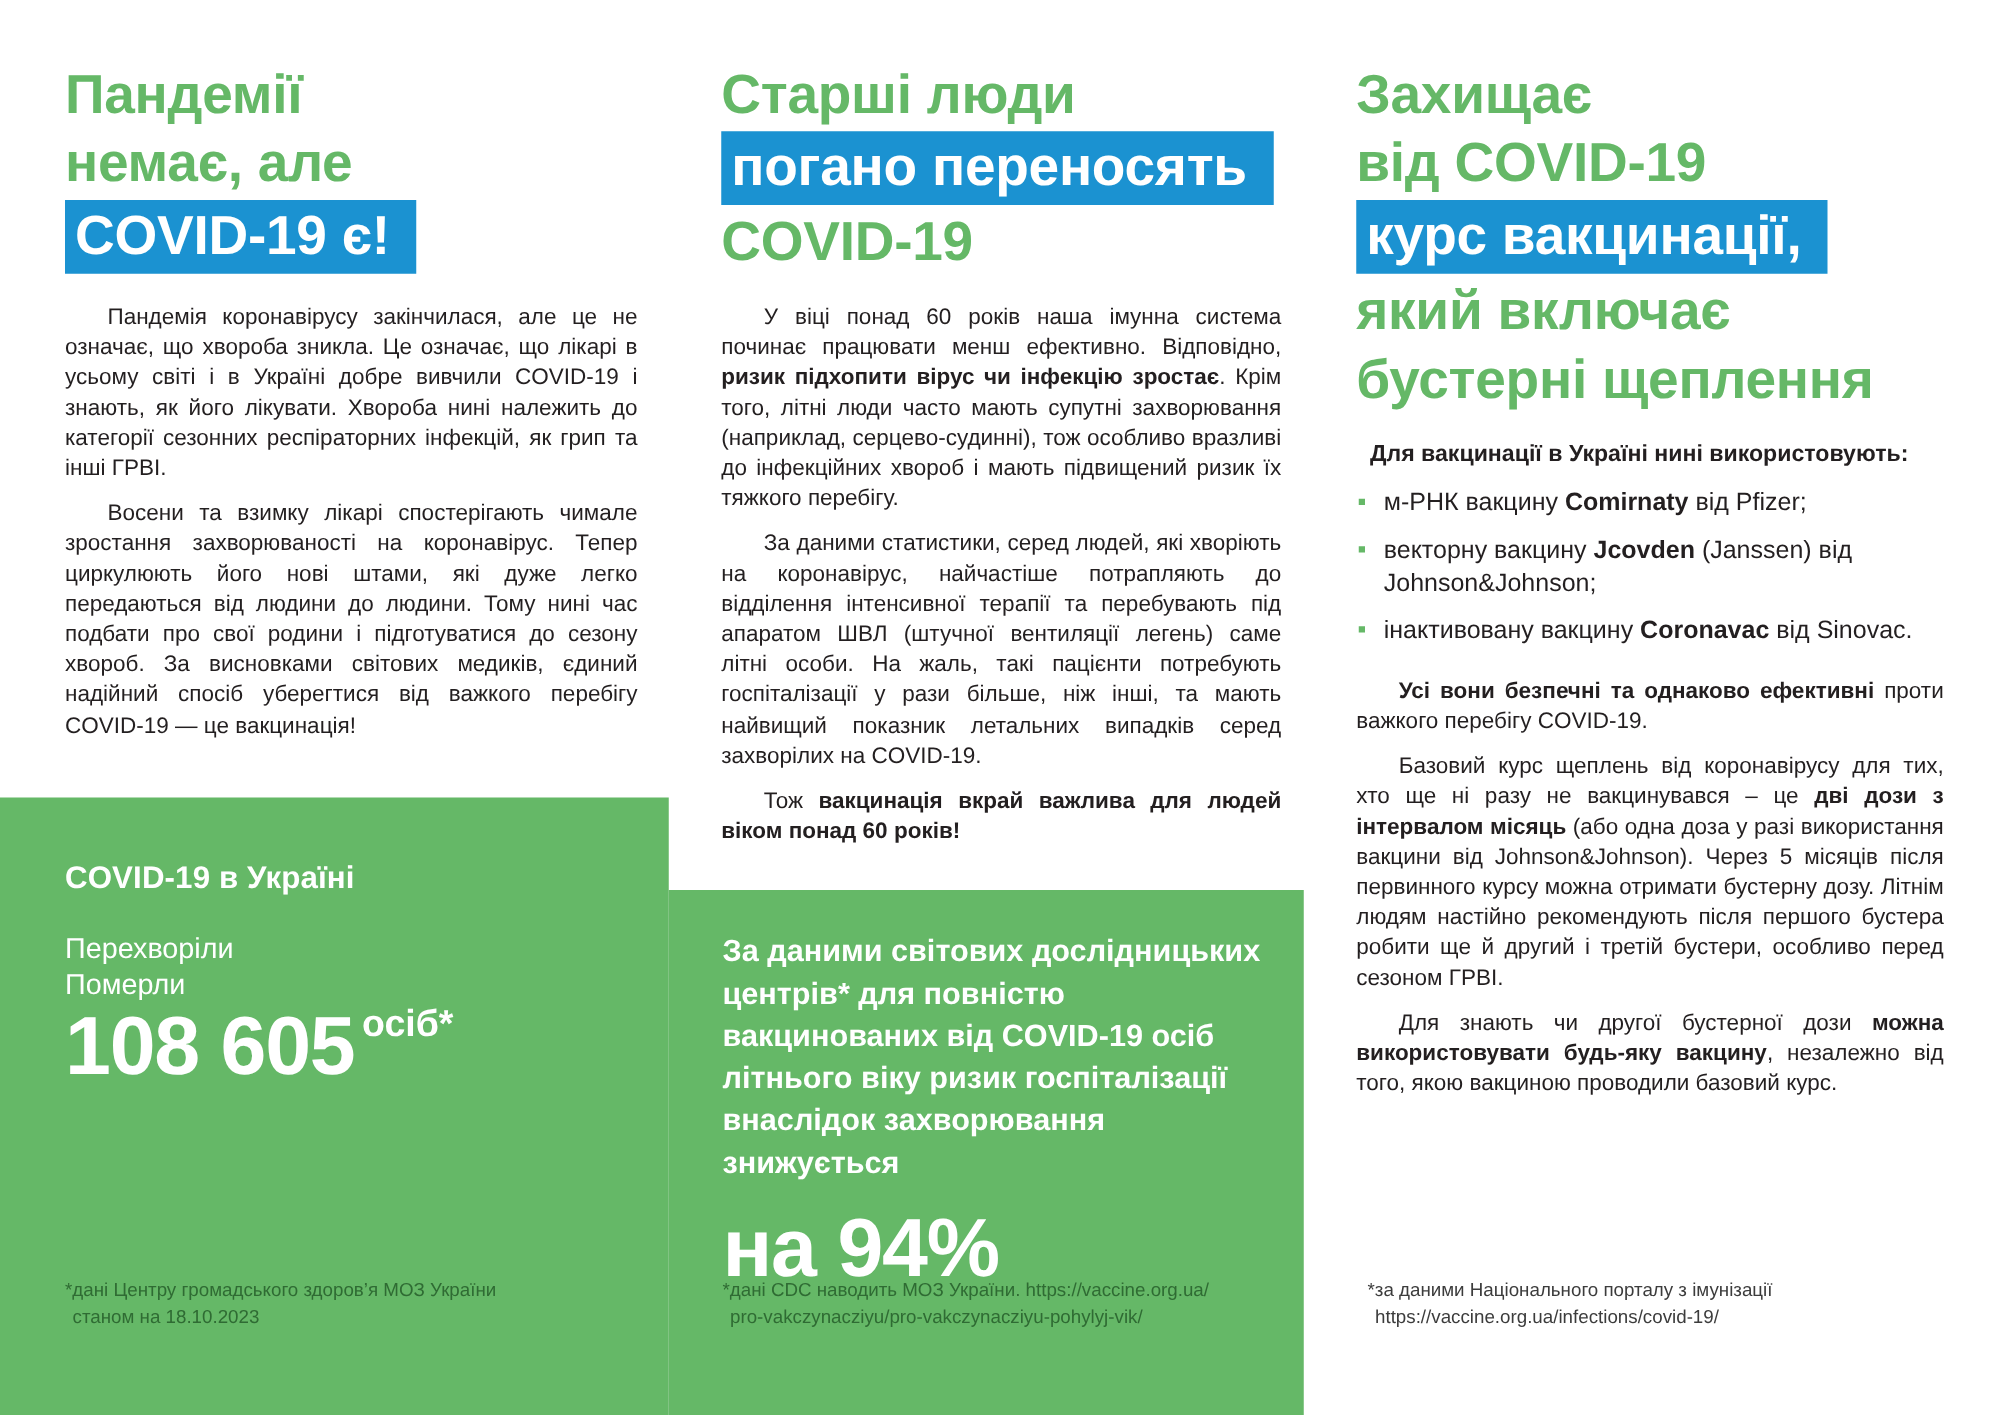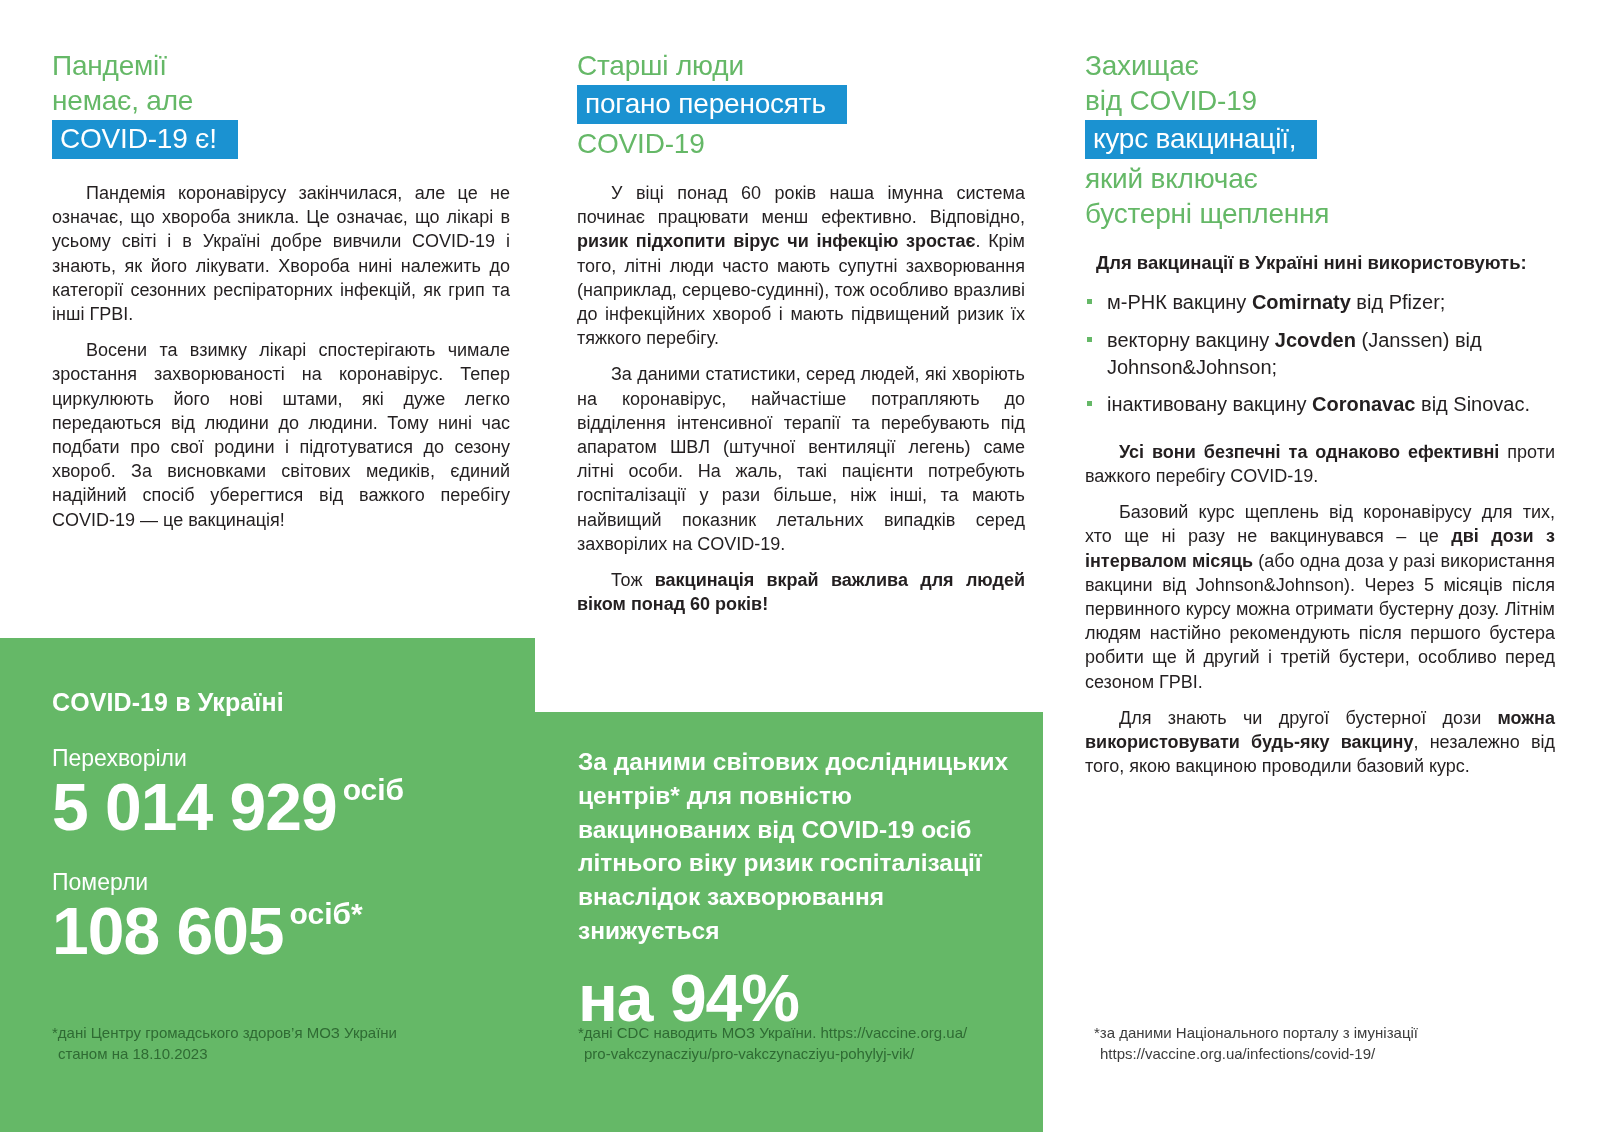--- a/index.html
+++ b/index.html
@@ -33,22 +33,22 @@
   .col {
     position: relative;
     box-sizing: border-box;
   }
   #col-1 { width: 535px; padding: 48px 25px 0 52px; }
   #col-2 { width: 508px; padding: 48px 18px 0 42px; }
   #col-3 { width: 557px; padding: 48px 45px 0 42px; }
 
   
   .heading {
-    font-size: 28px;
-    font-weight: normal;
+    font-size: 44px;
+    font-weight: bold;
     line-height: 1.25;
     color: #65b867;
     letter-spacing: -0.2px;
     margin: 0 0 20px 0;
   }
   .heading .hl {
     background: #1b92d1;
     color: #ffffff;
     padding: 1px 21px 3px 8px;
     display: inline-block;
@@ -214,23 +214,20 @@
         <p class="body-par"><span>Для знають чи другої бустерної дози </span><b>можна використовувати будь-яку вакцину</b><span>, незалежно від того, якою вакциною проводили базовий курс.</span></p>
       </div>
   </div>
 
 </div>
 
 <div class="panel-content" id="stats-content">
   <div class="stats-title">COVID-19 в Україні</div>
   <div>
     <div class="stat-label">Перехворіли</div>
-    <div class="stat-value">
-      <span>5 014 929</span><span class="unit">осіб</span>
-    </div>
   </div>
   <div>
     <div class="stat-label">Померли</div>
     <div class="stat-value">
       <span>108 605</span><span class="unit">осіб*</span>
     </div>
   </div>
 </div>
 
 <div class="panel-content" id="fact-content">

